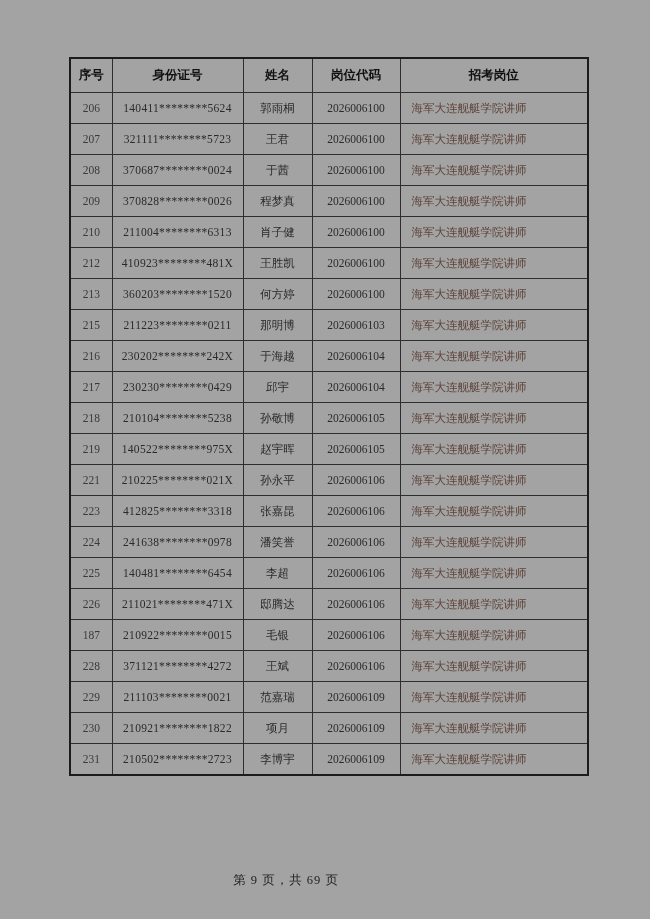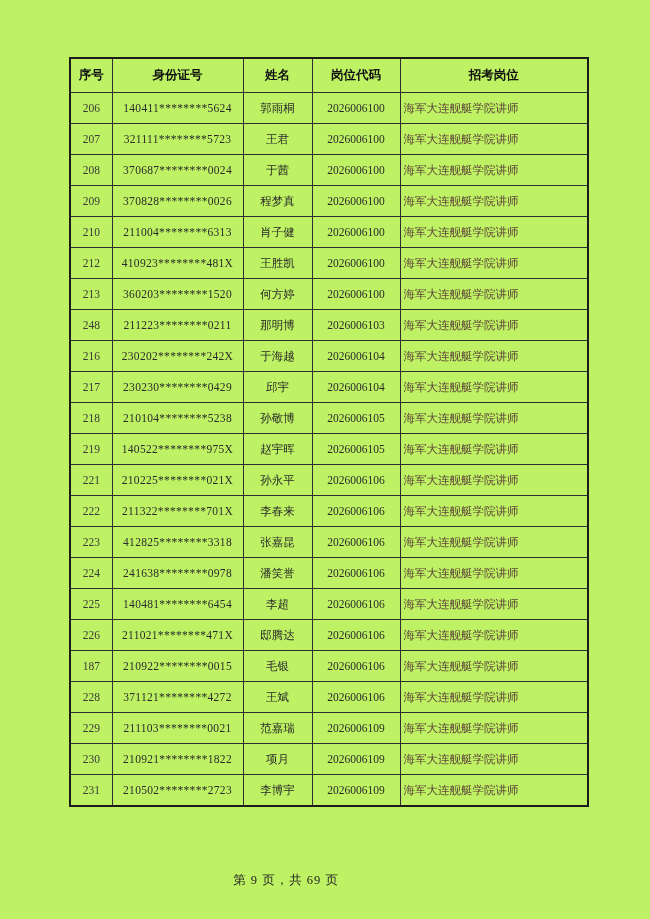--- a/index.html
+++ b/index.html
@@ -5,21 +5,21 @@
   html, body {
     margin: 0;
     padding: 0;
     background: #ffffff;
     font-family: "Liberation Serif", "DejaVu Serif", serif;
   }
   .page {
     position: relative;
     width: 650px;
     height: 919px;
-    background: #bef264;
+    background: #a3a3a3;
     overflow: hidden;
   }
   table.roster {
     position: absolute;
     left: 69px;
     top: 57px;
     width: 518px;
     border-collapse: collapse;
     table-layout: fixed;
     border: 2px solid #1c1c1c;
@@ -41,21 +41,21 @@
     height: 28px;
     font-size: 11.5px;
     color: #2a2a2a;
     text-align: center;
     vertical-align: middle;
   }
   table.roster td.col0 { color: #3a3a3a; }
   table.roster td.col1 { letter-spacing: 0.3px; }
   table.roster td.col4 {
     text-align: left;
-    padding-left: 3px;
+    padding-left: 11px;
     color: #5e443a;
     margin-left: 48px;
   }
   .col-w0 { width: 42px; }
   .col-w1 { width: 131px; }
   .col-w2 { width: 69px; }
   .col-w3 { width: 88px; }
   .col-w4 { width: 188px; }
   .footer {
     position: absolute;
@@ -134,21 +134,21 @@
           <td class="col4">海军大连舰艇学院讲师</td>
         </tr>
         <tr>
           <td class="col0">213</td>
           <td class="col1">360203********1520</td>
           <td class="col2">何方婷</td>
           <td class="col3">2026006100</td>
           <td class="col4">海军大连舰艇学院讲师</td>
         </tr>
         <tr>
-          <td class="col0">248</td>
+          <td class="col0">215</td>
           <td class="col1">211223********0211</td>
           <td class="col2">那明博</td>
           <td class="col3">2026006103</td>
           <td class="col4">海军大连舰艇学院讲师</td>
         </tr>
         <tr>
           <td class="col0">216</td>
           <td class="col1">230202********242X</td>
           <td class="col2">于海越</td>
           <td class="col3">2026006104</td>
@@ -176,27 +176,20 @@
           <td class="col4">海军大连舰艇学院讲师</td>
         </tr>
         <tr>
           <td class="col0">221</td>
           <td class="col1">210225********021X</td>
           <td class="col2">孙永平</td>
           <td class="col3">2026006106</td>
           <td class="col4">海军大连舰艇学院讲师</td>
         </tr>
         <tr>
-          <td class="col0">222</td>
-          <td class="col1">211322********701X</td>
-          <td class="col2">李春来</td>
-          <td class="col3">2026006106</td>
-          <td class="col4">海军大连舰艇学院讲师</td>
-        </tr>
-        <tr>
           <td class="col0">223</td>
           <td class="col1">412825********3318</td>
           <td class="col2">张嘉昆</td>
           <td class="col3">2026006106</td>
           <td class="col4">海军大连舰艇学院讲师</td>
         </tr>
         <tr>
           <td class="col0">224</td>
           <td class="col1">241638********0978</td>
           <td class="col2">潘笑誉</td>

